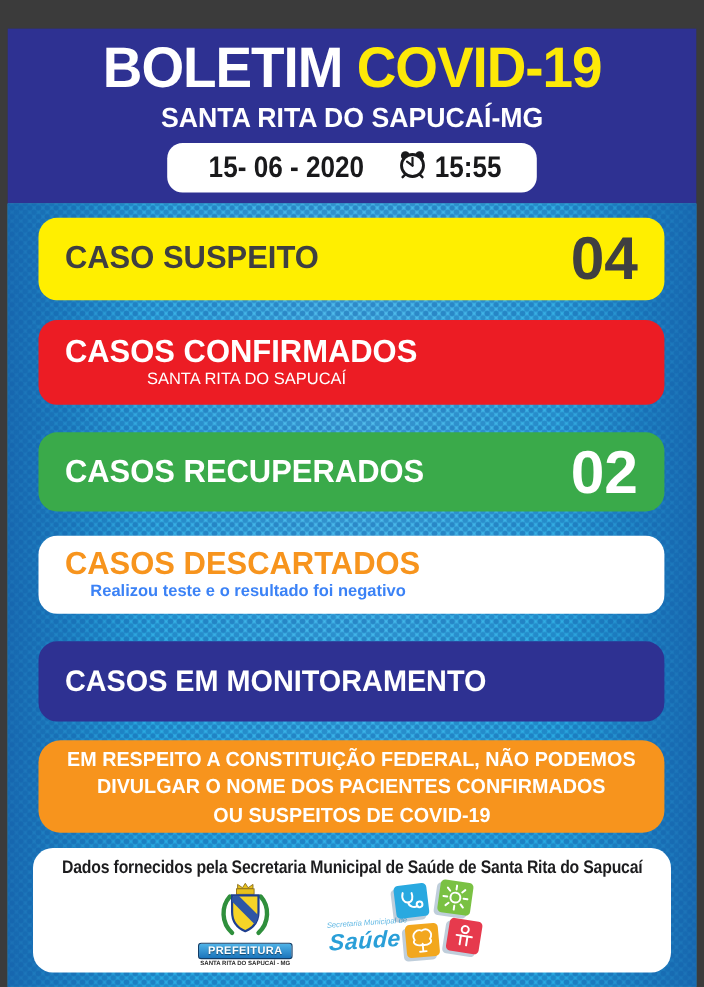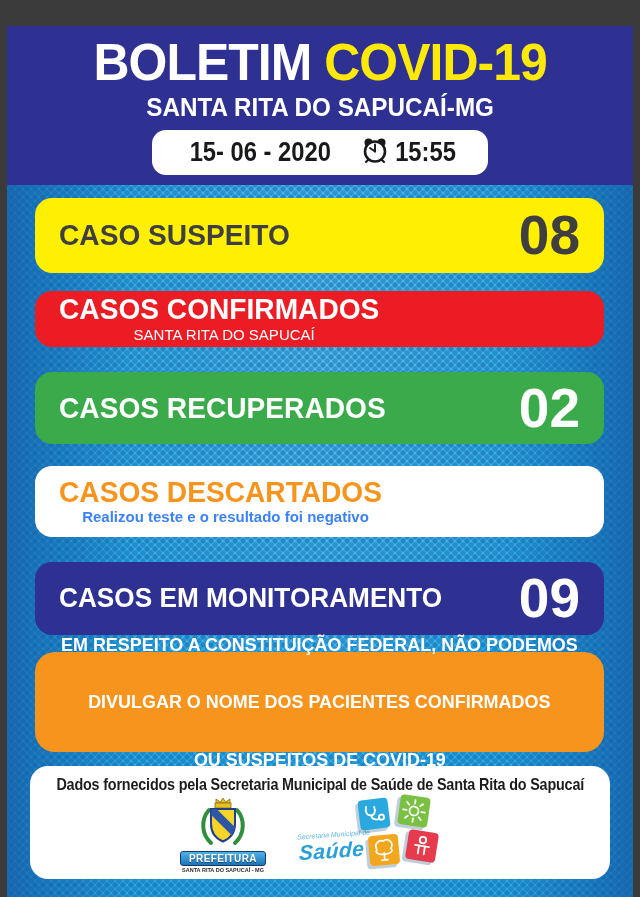--- a/index.html
+++ b/index.html
@@ -36,41 +36,41 @@
       radial-gradient(ellipse at 50% 22%, rgba(255,255,255,0.20), rgba(255,255,255,0) 60%),
       linear-gradient(90deg,#1b6fb4 0%, #29abe2 20%, #2db0e8 50%, #29abe2 80%, #1b6fb4 100%);
     background-size:8px 8px, 8px 8px, 100% 100%, 100% 100%;
     background-position:0 0, 4px 4px, 0 0, 0 0; }
 
   
   .card { margin:0 29px 0 28px; border-radius:17px; display:flex;
     align-items:center; justify-content:space-between; padding:0 24px;
     flex:0 0 auto; }
   .card-yellow { background:#ffef00; height:75px; margin-top:13px;align-items:center; }
-  .card-red    { background:#ec1c24; height:56px; margin-top:18px; }
+  .card-red    { background:#ec1c24; height:77px; margin-top:18px; }
   .card-green  { background:#3aaa4a; height:72px; margin-top:25px; }
   .card-white  { background:#ffffff; height:71px; margin-top:22px; }
   .card-blue   { background:#2e3192; height:73px; margin-top:25px; }
   .card-label { font-size:29px; font-weight:700; white-space:nowrap;
     line-height:1.05; transform:scaleX(0.97); transform-origin:left center; }
   .card-blue .card-label { font-size:27px; }
   .label-col { display:flex; flex-direction:column; align-items:center; }
   .card-sublabel { font-size:15px; line-height:1.2; margin-top:1px;
     white-space:nowrap; }
   .card-value { font-size:55px; font-weight:700; line-height:1;
     letter-spacing:0; }
   .ink-dark  { color:#3f3f41; }
   .ink-white { color:#ffffff; }
   .ink-orange{ color:#f7941d; }
   .card-white .card-sublabel { font-weight:700; color:#3b82f6; }
 
   
-  .notice { margin:17px 29px 0 28px; height:100px; background:#f7941d;
+  .notice { margin:17px 29px 0 28px; height:84px; background:#f7941d;
     border-radius:20px; color:#ffffff; display:flex; flex-direction:column;
-    align-items:center; justify-content:center; flex:0 0 auto;gap:32px; }
+    align-items:center; justify-content:center; flex:0 0 auto; }
   .notice-line { font-size:18.5px; font-weight:700; line-height:1.38;
     white-space:nowrap; transform:scaleX(0.97); }
 
   
   .footer { margin:14px 23px 17px 23px; height:113px; background:#ffffff;
     border-radius:18px; display:flex; flex-direction:column;
     align-items:center; flex:0 0 auto; }
   .footer-credit { margin-top:9px; color:#1c1c1e; font-size:16.5px;
     font-weight:700; white-space:nowrap; transform:scaleX(0.87);
     letter-spacing:-0.2px; }
@@ -128,21 +128,21 @@
         </span>
         <span class="time-text">15:55</span>
       </span>
     </div>
   </div>
 
   <div class="content">
 
     <div class="card card-yellow">
       <span class="card-label ink-dark">CASO SUSPEITO</span>
-      <span class="card-value ink-dark">08</span>
+      <span class="card-value ink-dark">04</span>
     </div>
 
     <div class="card card-red">
       <span class="label-col">
         <span class="card-label ink-white">CASOS CONFIRMADOS</span>
         <span class="card-sublabel ink-white">SANTA RITA DO SAPUCAÍ</span>
       </span>
     </div>
 
     <div class="card card-green">
@@ -152,21 +152,20 @@
 
     <div class="card card-white">
       <span class="label-col">
         <span class="card-label ink-orange">CASOS DESCARTADOS</span>
         <span class="card-sublabel">Realizou teste e o resultado foi negativo</span>
       </span>
     </div>
 
     <div class="card card-blue">
       <span class="card-label ink-white">CASOS EM MONITORAMENTO</span>
-      <span class="card-value ink-white">09</span>
     </div>
 
     <div class="notice">
       <div class="notice-line">EM RESPEITO A CONSTITUIÇÃO  FEDERAL, NÃO PODEMOS</div>
       <div class="notice-line">DIVULGAR O NOME DOS PACIENTES CONFIRMADOS</div>
       <div class="notice-line">OU SUSPEITOS DE COVID-19</div>
     </div>
 
     <div class="footer">
       <div class="footer-credit">Dados fornecidos pela Secretaria Municipal de Saúde de Santa Rita do Sapucaí</div>

